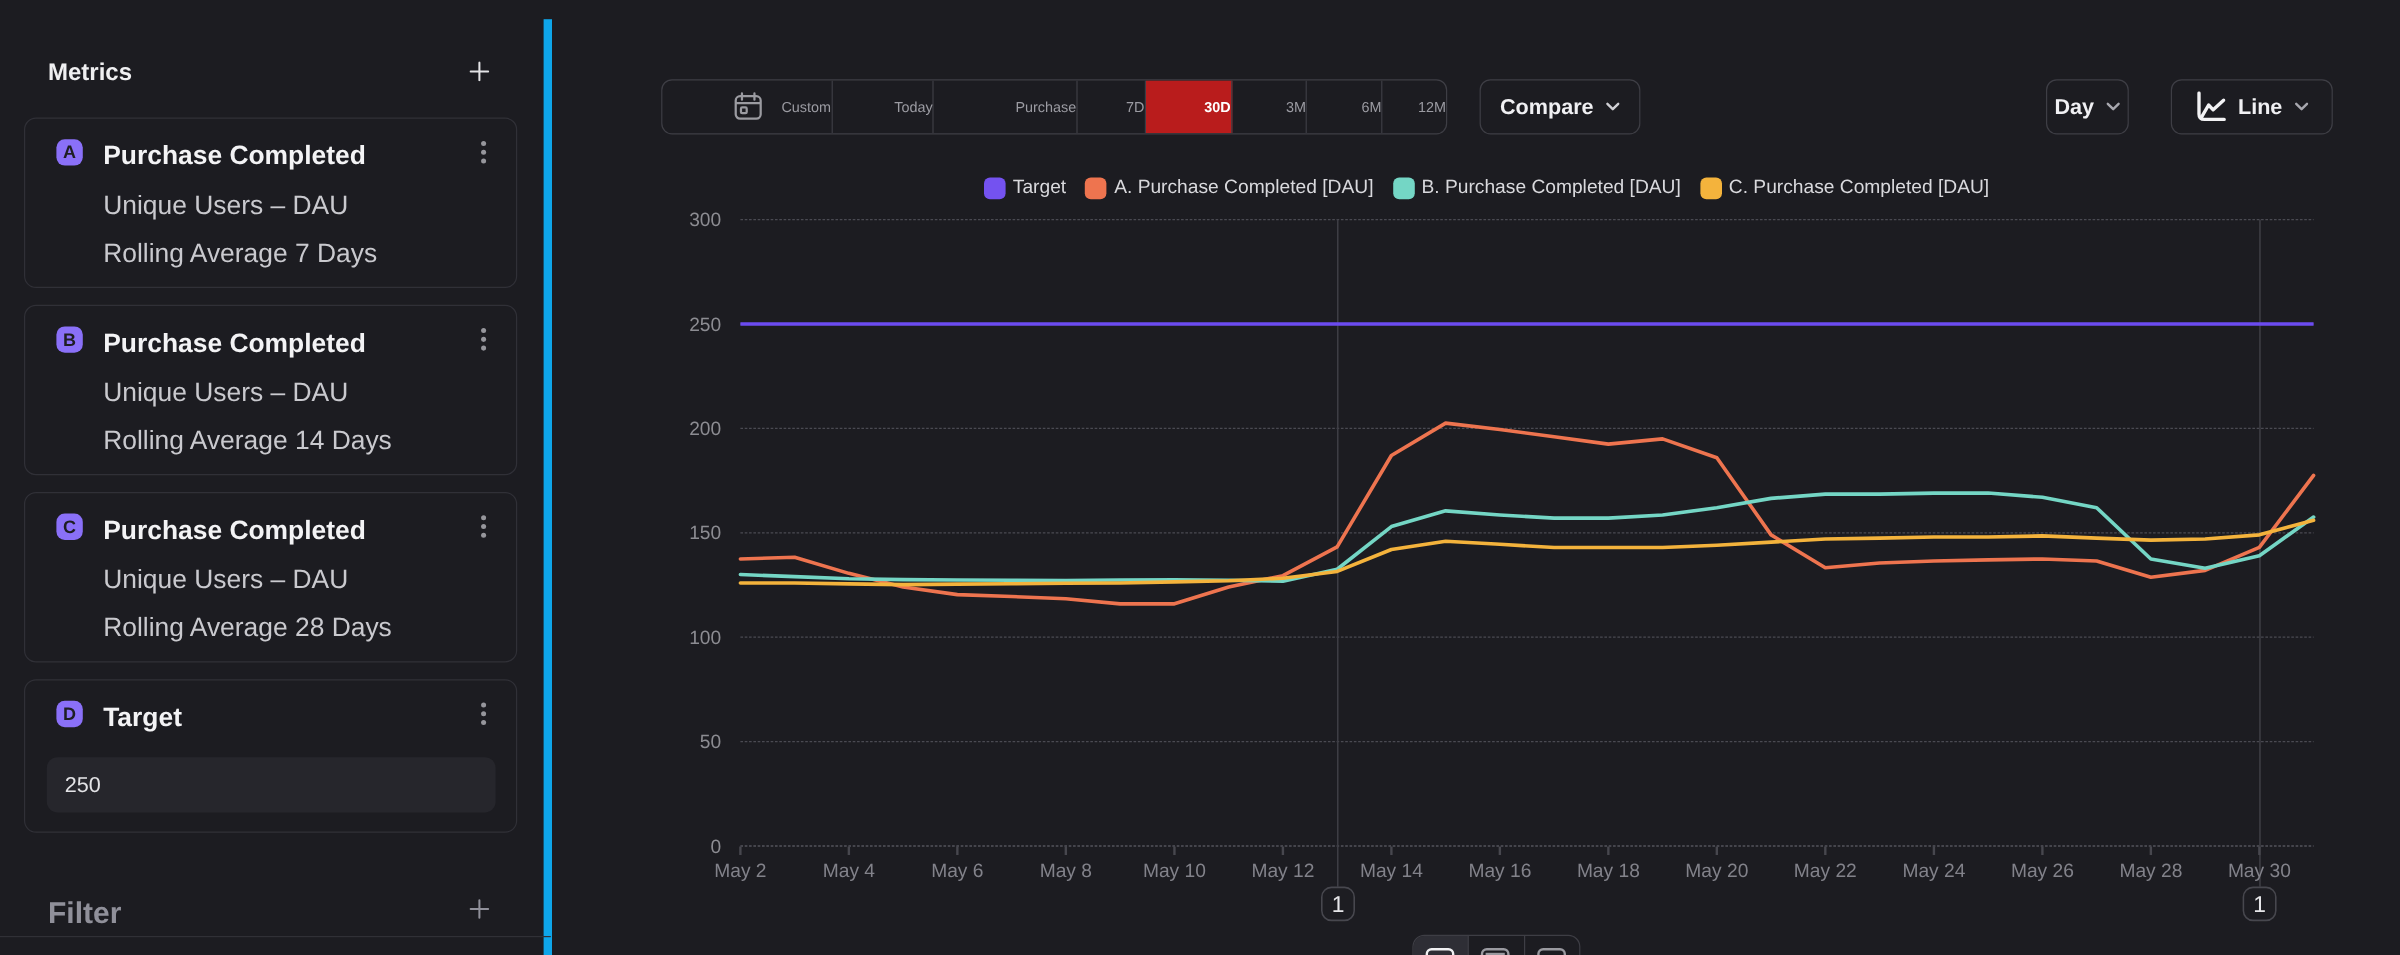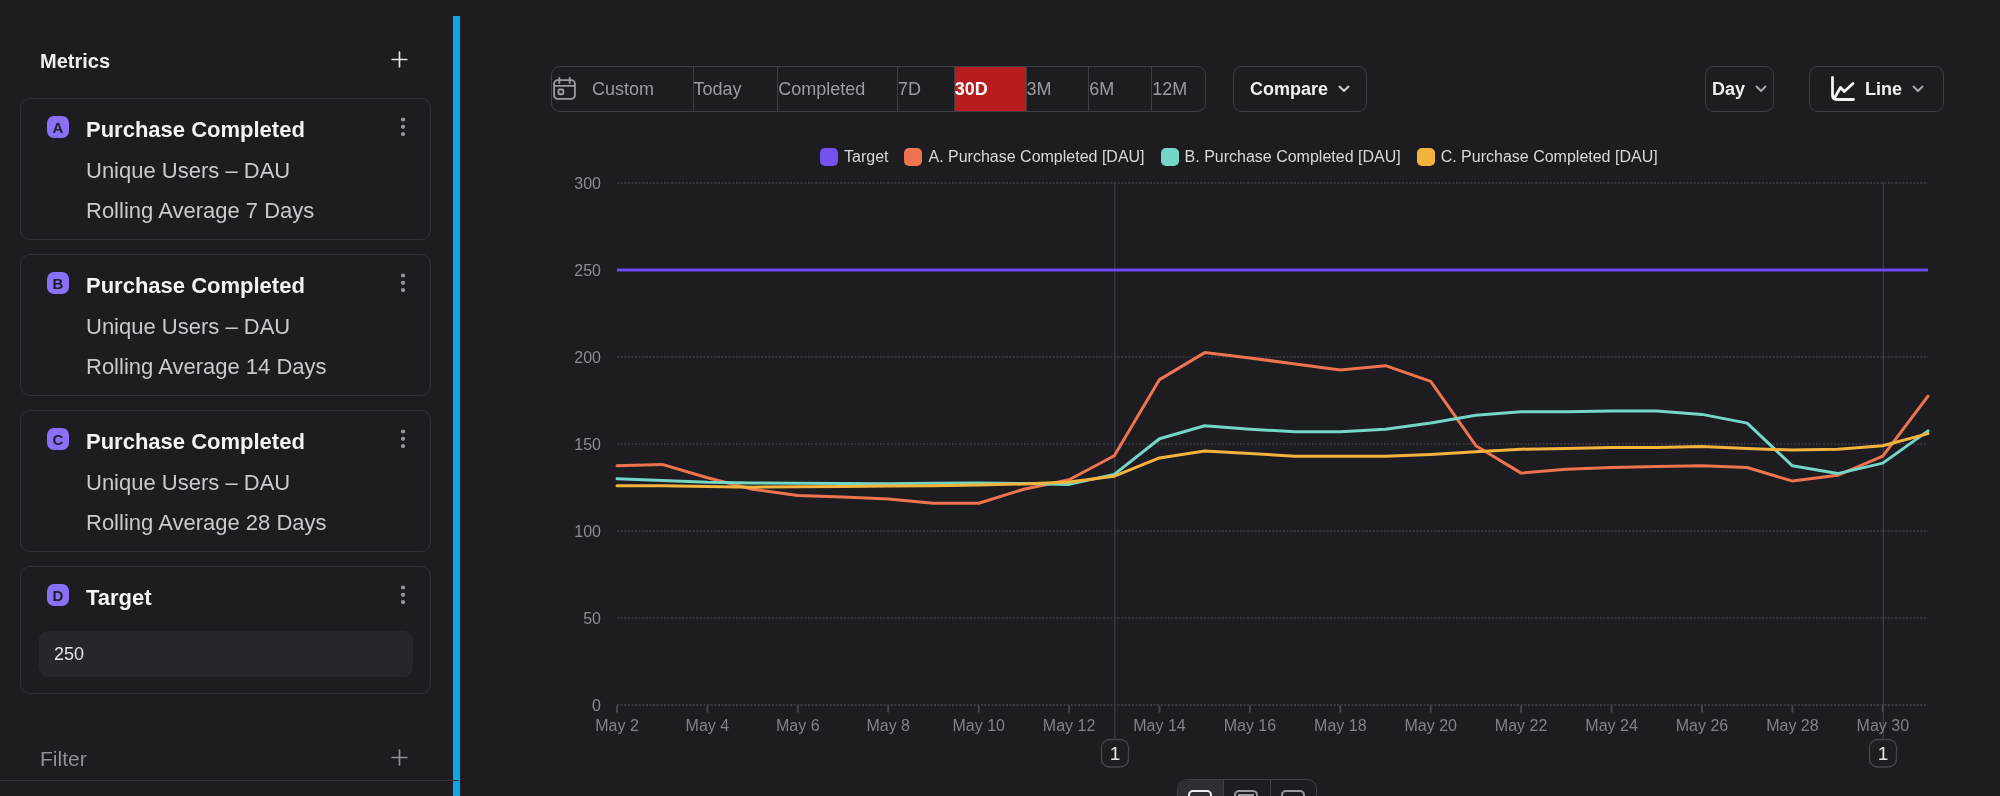--- a/index.html
+++ b/index.html
@@ -5,24 +5,24 @@
 body{background:#1c1c21;font-family:"Liberation Sans",sans-serif;-webkit-font-smoothing:antialiased}
 #app{position:relative;width:2000px;height:796px}
 #side{position:absolute;left:0;top:16px;width:460px;height:796px;border-right:7px solid #0ea5e9}
 .h1{position:absolute;left:40px;top:34px;font-size:20px;font-weight:700;color:#efeff1}
 .card{position:absolute;left:20px;width:411px;border:1px solid #303037;border-radius:10px}
 .badge{position:absolute;left:26px;top:17px;width:22px;height:22px;border-radius:7px;background:#8a70f8;color:#1e1e23;font-size:15px;font-weight:700;display:flex;align-items:center;justify-content:center}
 .ctitle{position:absolute;left:65px;top:18px;font-size:22px;font-weight:700;color:#f3f3f5}
 .kebab{position:absolute;right:19px;top:17px}
 .sub{position:absolute;left:65px;font-size:22px;color:#c9c9ce}
 .tinput{position:absolute;left:18px;top:64px;width:374px;height:46px;background:#26262c;border-radius:9px;font-size:18px;color:#e3e3e6;line-height:46px;padding-left:15px}
-.filter{position:absolute;left:40px;top:731px;font-size:21px;font-weight:400;color:#90909a}
+.filter{position:absolute;left:40px;top:731px;font-size:25px;font-weight:700;color:#90909a}
 .sdiv{position:absolute;left:0;top:764px;width:459px;height:1px;background:#303036}
 #segc{position:absolute;left:551px;top:66px;width:655px;height:46px;border:1px solid #3e3e45;border-radius:9px;display:flex;overflow:hidden}
-.seg{display:flex;align-items:center;justify-content:flex-start;font-size:18px;color:#9b9ba2;border-right:1px solid #3e3e45}
+.seg{display:flex;align-items:center;justify-content:flex-end;font-size:12px;color:#9b9ba2;border-right:1px solid #3e3e45}
 .seg:last-child{border-right:none}
 .seg.act{background:#b91c1c;color:#fff;font-weight:700}
 .btn{position:absolute;top:66px;height:46px;border:1px solid #3e3e45;border-radius:9px;display:flex;align-items:center;justify-content:center;font-size:18px;font-weight:700;color:#f0f0f3;gap:10px}
 #legend{position:absolute;left:820px;top:148px;display:flex;gap:16px;align-items:center}
 .litem{display:flex;align-items:center;gap:6px;font-size:16px;color:#d9d9dd}
 .lsq{width:18px;height:18px;border-radius:5px;display:inline-block}
 #chart{position:absolute;left:0;top:0}
 #bots{position:absolute;left:1177px;top:779px;width:140px;height:50px;border:1px solid #3e3e45;border-radius:10px;display:flex;overflow:hidden}
 .bseg{flex:1;border-right:1px solid #3e3e45;position:relative}
 .bseg:last-child{border-right:none}
@@ -153,21 +153,21 @@
 <div id="segc">
       <div class="seg" style="width:142px"><svg width="25" height="26" viewBox="0 0 24 25">
           <g fill="none" stroke="#9b9ba1" stroke-width="1.8">
             <rect x="2" y="4" width="20" height="18" rx="3.5"></rect>
             <path d="M2 9.5h20"></path>
             <path d="M7 1.8v5M17 1.8v5" stroke-linecap="round"></path>
             <rect x="6.2" y="13" width="4.6" height="4.6" rx="1"></rect>
           </g>
         </svg><span style="width:15px"></span>Custom</div>
 <div class="seg" style="width:85px">Today</div>
-<div class="seg" style="width:120px">Completed</div>
+<div class="seg" style="width:120px">Purchase</div>
 <div class="seg" style="width:57px">7D</div>
 <div class="seg act" style="width:72px">30D</div>
 <div class="seg" style="width:63px">3M</div>
 <div class="seg" style="width:63px">6M</div>
 <div class="seg" style="width:53px">12M</div>
     </div>
 <div class="btn" style="left:1233px;width:134px">Compare <svg width="12" height="8" viewBox="0 0 12 8">
         <path d="M1.5 1.5 6 6l4.5-4.5" fill="none" stroke="#cfcfd4" stroke-width="2" stroke-linecap="round" stroke-linejoin="round"></path>
       </svg></div>
 <div class="btn" style="left:1705px;width:69px">Day <svg width="12" height="8" viewBox="0 0 12 8">

